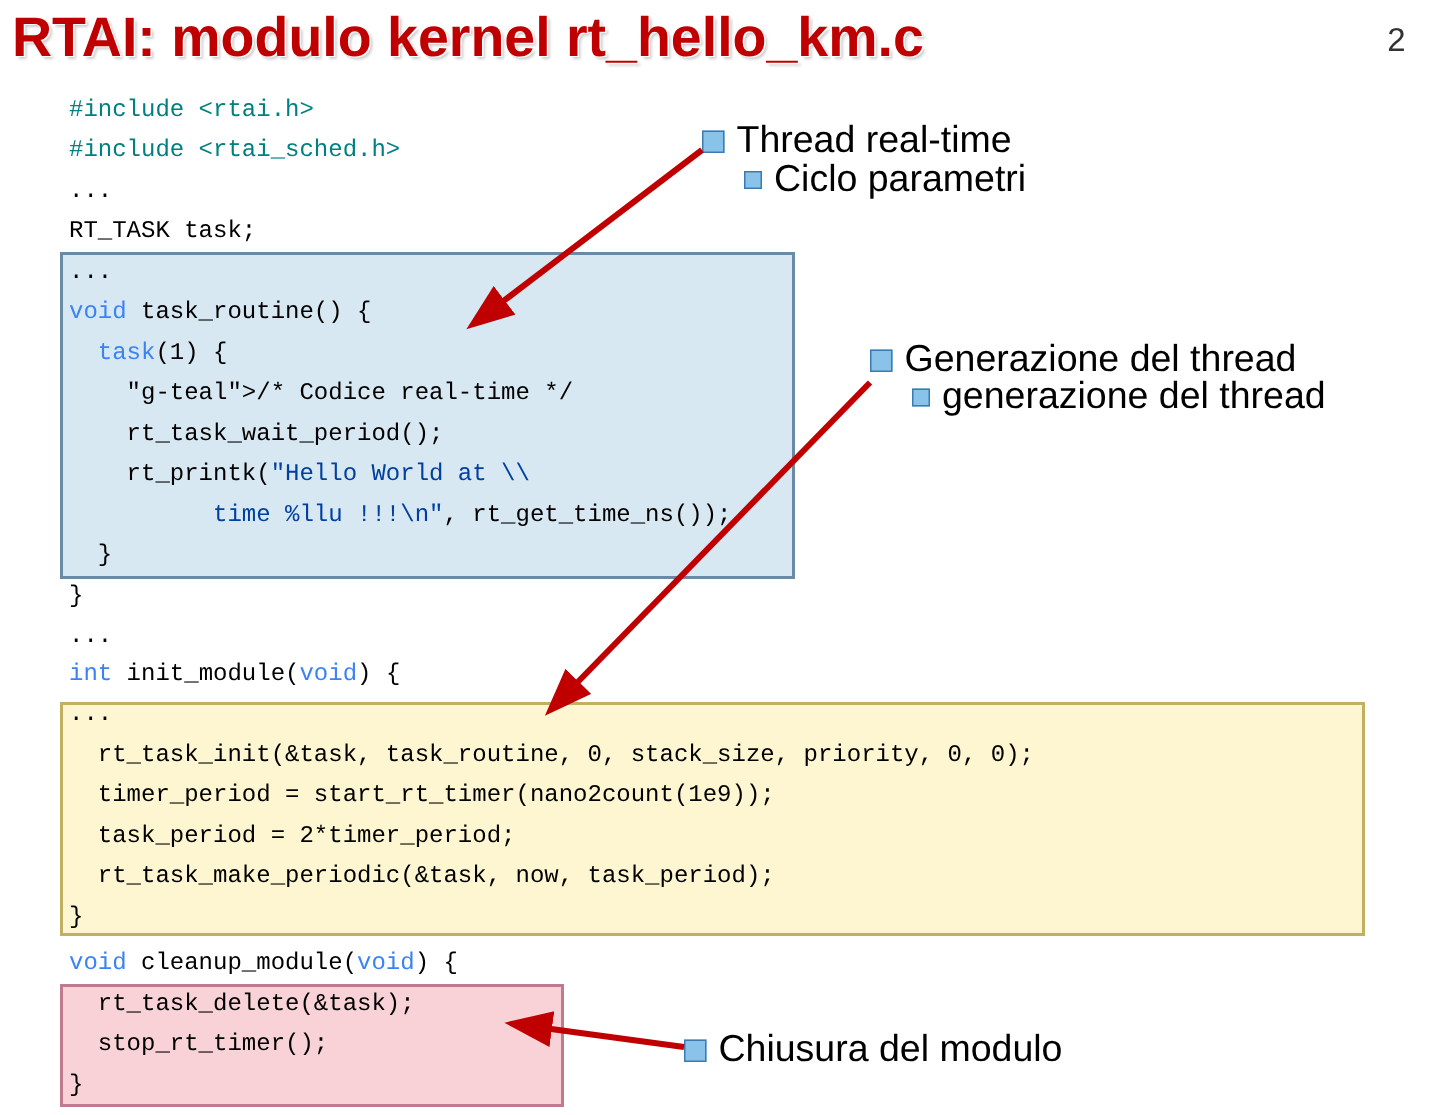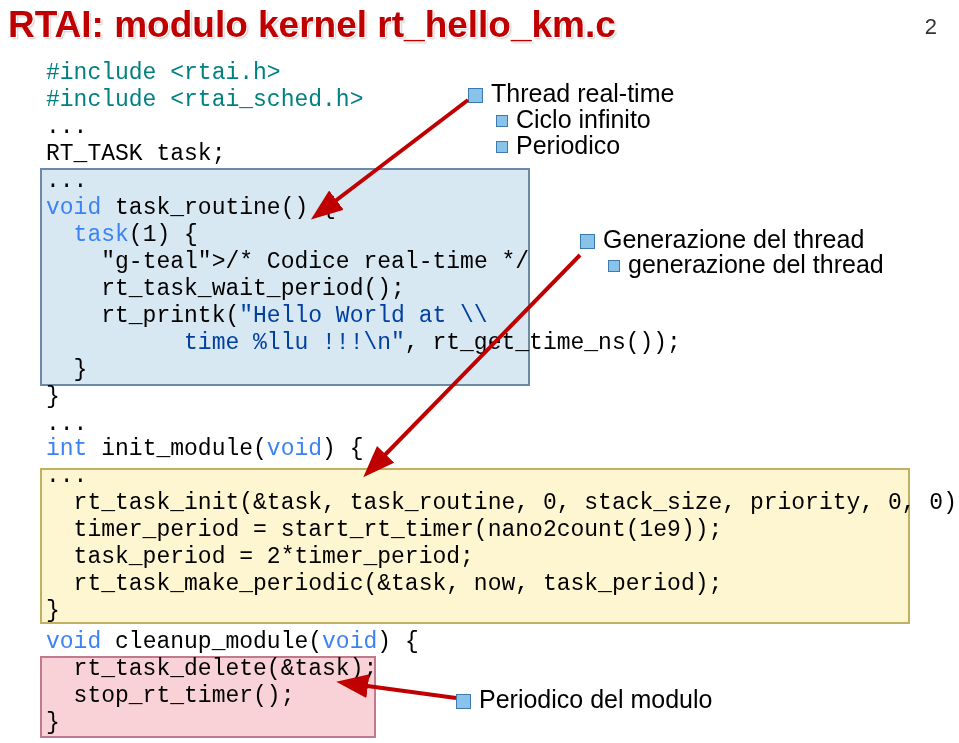--- a/index.html
+++ b/index.html
@@ -23,21 +23,21 @@
   .page-num {
     position: absolute;
     right: 22px;
     top: 14px;
     font-size: 22px;
     color: #333;
   }
   .code1, .code2, .code3 {
     position: absolute;
     font-family: "Courier New", monospace;
-    font-size: 23px;
+    font-size: 16px;
     line-height: 27px;
     white-space: pre;
   }
   .code1 { left: 46px; top: 60px; }
   .code2 { left: 46px; top: 436px; }
   .code3 { left: 46px; top: 629px; }
   .box-blue {
     position: absolute;
     left: 40px;
     top: 168px;
@@ -127,31 +127,30 @@
   task_period = 2*timer_period;
   rt_task_make_periodic(&amp;task, now, task_period);
 }</pre>
 <pre class="code3"><span class="g-red">void</span> cleanup_module(<span class="g-red">void</span>) {
   rt_task_delete(&amp;task);
   stop_rt_timer();
 }</pre>
 
 <div class="bullet-box bb1">
   <div><span class="sq"></span><span>Thread real-time</span></div>
-  <div class="sub"><span class="sq"></span><span>Ciclo infinito</span></div>
-  <div class="sub"><span class="sq"></span><span>Periodico</span></div>
+  <div class="sub"><span class="sq"></span><span>Ciclo parametri</span></div>
 </div>
 
 <div class="bullet-box bb2">
   <div><span class="sq"></span><span>Generazione del thread</span></div>
   <div class="sub"><span class="sq"></span><span>generazione del thread</span></div>
 </div>
 
 <div class="bullet-box bb3">
-  <div><span class="sq"></span><span>Periodico del modulo</span></div>
+  <div><span class="sq"></span><span>Chiusura del modulo</span></div>
 </div>
 
 <svg class="arrows">
   <defs>
     <marker id="ah" markerWidth="10" markerHeight="10" refX="2" refY="3" orient="auto">
       <path d="M0,0 L0,6 L8,3 z" fill="#c00000"></path>
     </marker>
   </defs>
 
   <line x1="468" y1="100" x2="330" y2="205" stroke="#c00000" stroke-width="4" marker-end="url(#ah)"></line>

